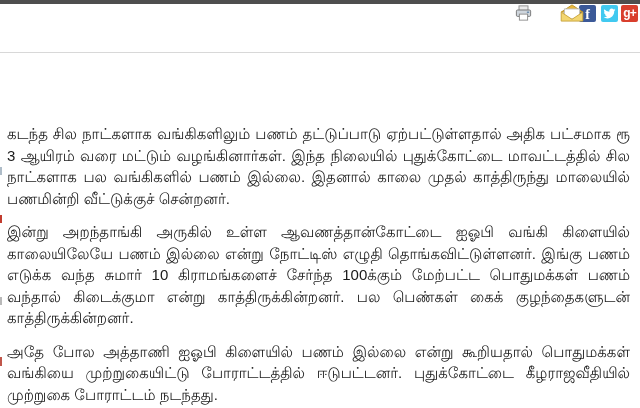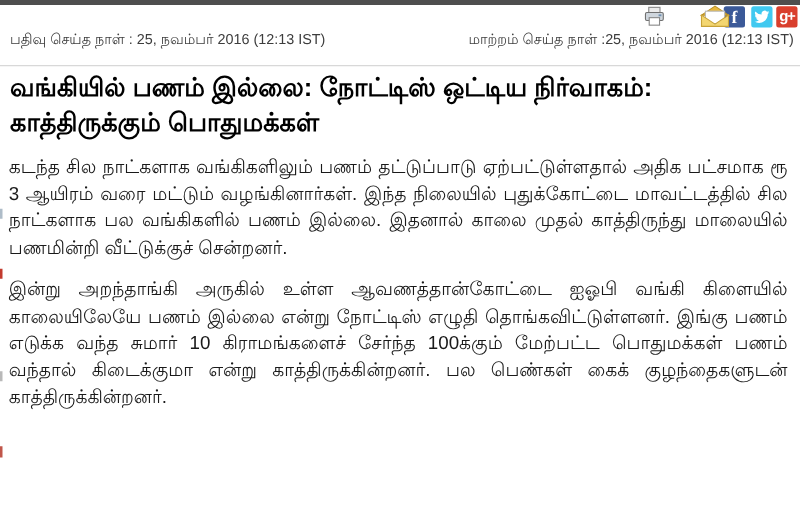--- a/index.html
+++ b/index.html
@@ -81,32 +81,28 @@
     </span>
     <span class="sq fb">f</span>
     <span class="sq tw">
       <svg viewBox="0 0 24 24">
         <path d="M23 5.1c-.8.4-1.7.7-2.6.8a4.6 4.6 0 0 0 2-2.5c-.9.5-1.9.9-2.9 1.1a4.5 4.5 0 0 0-7.8 4.1A12.8 12.8 0 0 1 2.4 4a4.5 4.5 0 0 0 1.4 6 4.4 4.4 0 0 1-2-.6v.1a4.5 4.5 0 0 0 3.6 4.4 4.6 4.6 0 0 1-2 .1 4.5 4.5 0 0 0 4.2 3.1A9 9 0 0 1 1 19a12.7 12.7 0 0 0 6.9 2c8.3 0 12.8-6.9 12.8-12.8v-.6c.9-.6 1.6-1.4 2.3-2.5z"></path>
       </svg>
     </span>
     <span class="sq gp">g+</span>
   </div>
 
-  <div class="dates">
-    <span>பதிவு செய்த நாள் : 25, நவம்பர் 2016 (12:13 IST)</span>
-    <span>மாற்றம் செய்த நாள் :25, நவம்பர் 2016 (12:13 IST)</span>
-  </div>
 
   <div class="rule"></div>
 
-  <h1 class="headline">வங்கியில் பணம் இல்லை: நோட்டிஸ் ஒட்டிய நிர்வாகம்: காத்திருக்கும் பொதுமக்கள்</h1>
 
   <div class="content">
     <p>கடந்த சில நாட்களாக வங்கிகளிலும் பணம் தட்டுப்பாடு ஏற்பட்டுள்ளதால் அதிக பட்சமாக ரூ 3 ஆயிரம் வரை மட்டும் வழங்கினார்கள். இந்த நிலையில் புதுக்கோட்டை மாவட்டத்தில் சில நாட்களாக பல வங்கிகளில் பணம் இல்லை. இதனால் காலை முதல் காத்திருந்து மாலையில் பணமின்றி வீட்டுக்குச் சென்றனர்.</p>
     <p>இன்று அறந்தாங்கி அருகில் உள்ள ஆவணத்தான்கோட்டை ஐஓபி வங்கி கிளையில் காலையிலேயே பணம் இல்லை என்று நோட்டிஸ் எழுதி தொங்கவிட்டுள்ளனர். இங்கு பணம் எடுக்க வந்த சுமார் 10 கிராமங்களைச் சேர்ந்த 100க்கும் மேற்பட்ட பொதுமக்கள் பணம் வந்தால் கிடைக்குமா என்று காத்திருக்கின்றனர். பல பெண்கள் கைக் குழந்தைகளுடன் காத்திருக்கின்றனர்.</p>
+    <p>அதே போல அத்தாணி ஐஓபி கிளையில் பணம் இல்லை என்று கூறியதால் பொதுமக்கள் வங்கியை முற்றுகையிட்டு போராட்டத்தில் ஈடுபட்டனர். புதுக்கோட்டை கீழராஜவீதியில் முற்றுகை போராட்டம் நடந்தது.</p>
   </div>
 
   <span class="edge-artifact ea1"></span>
   <span class="edge-artifact ea2"></span>
   <span class="edge-artifact ea3"></span>
   <span class="edge-artifact ea4"></span>
 
 </div>
 
 </body></html>

